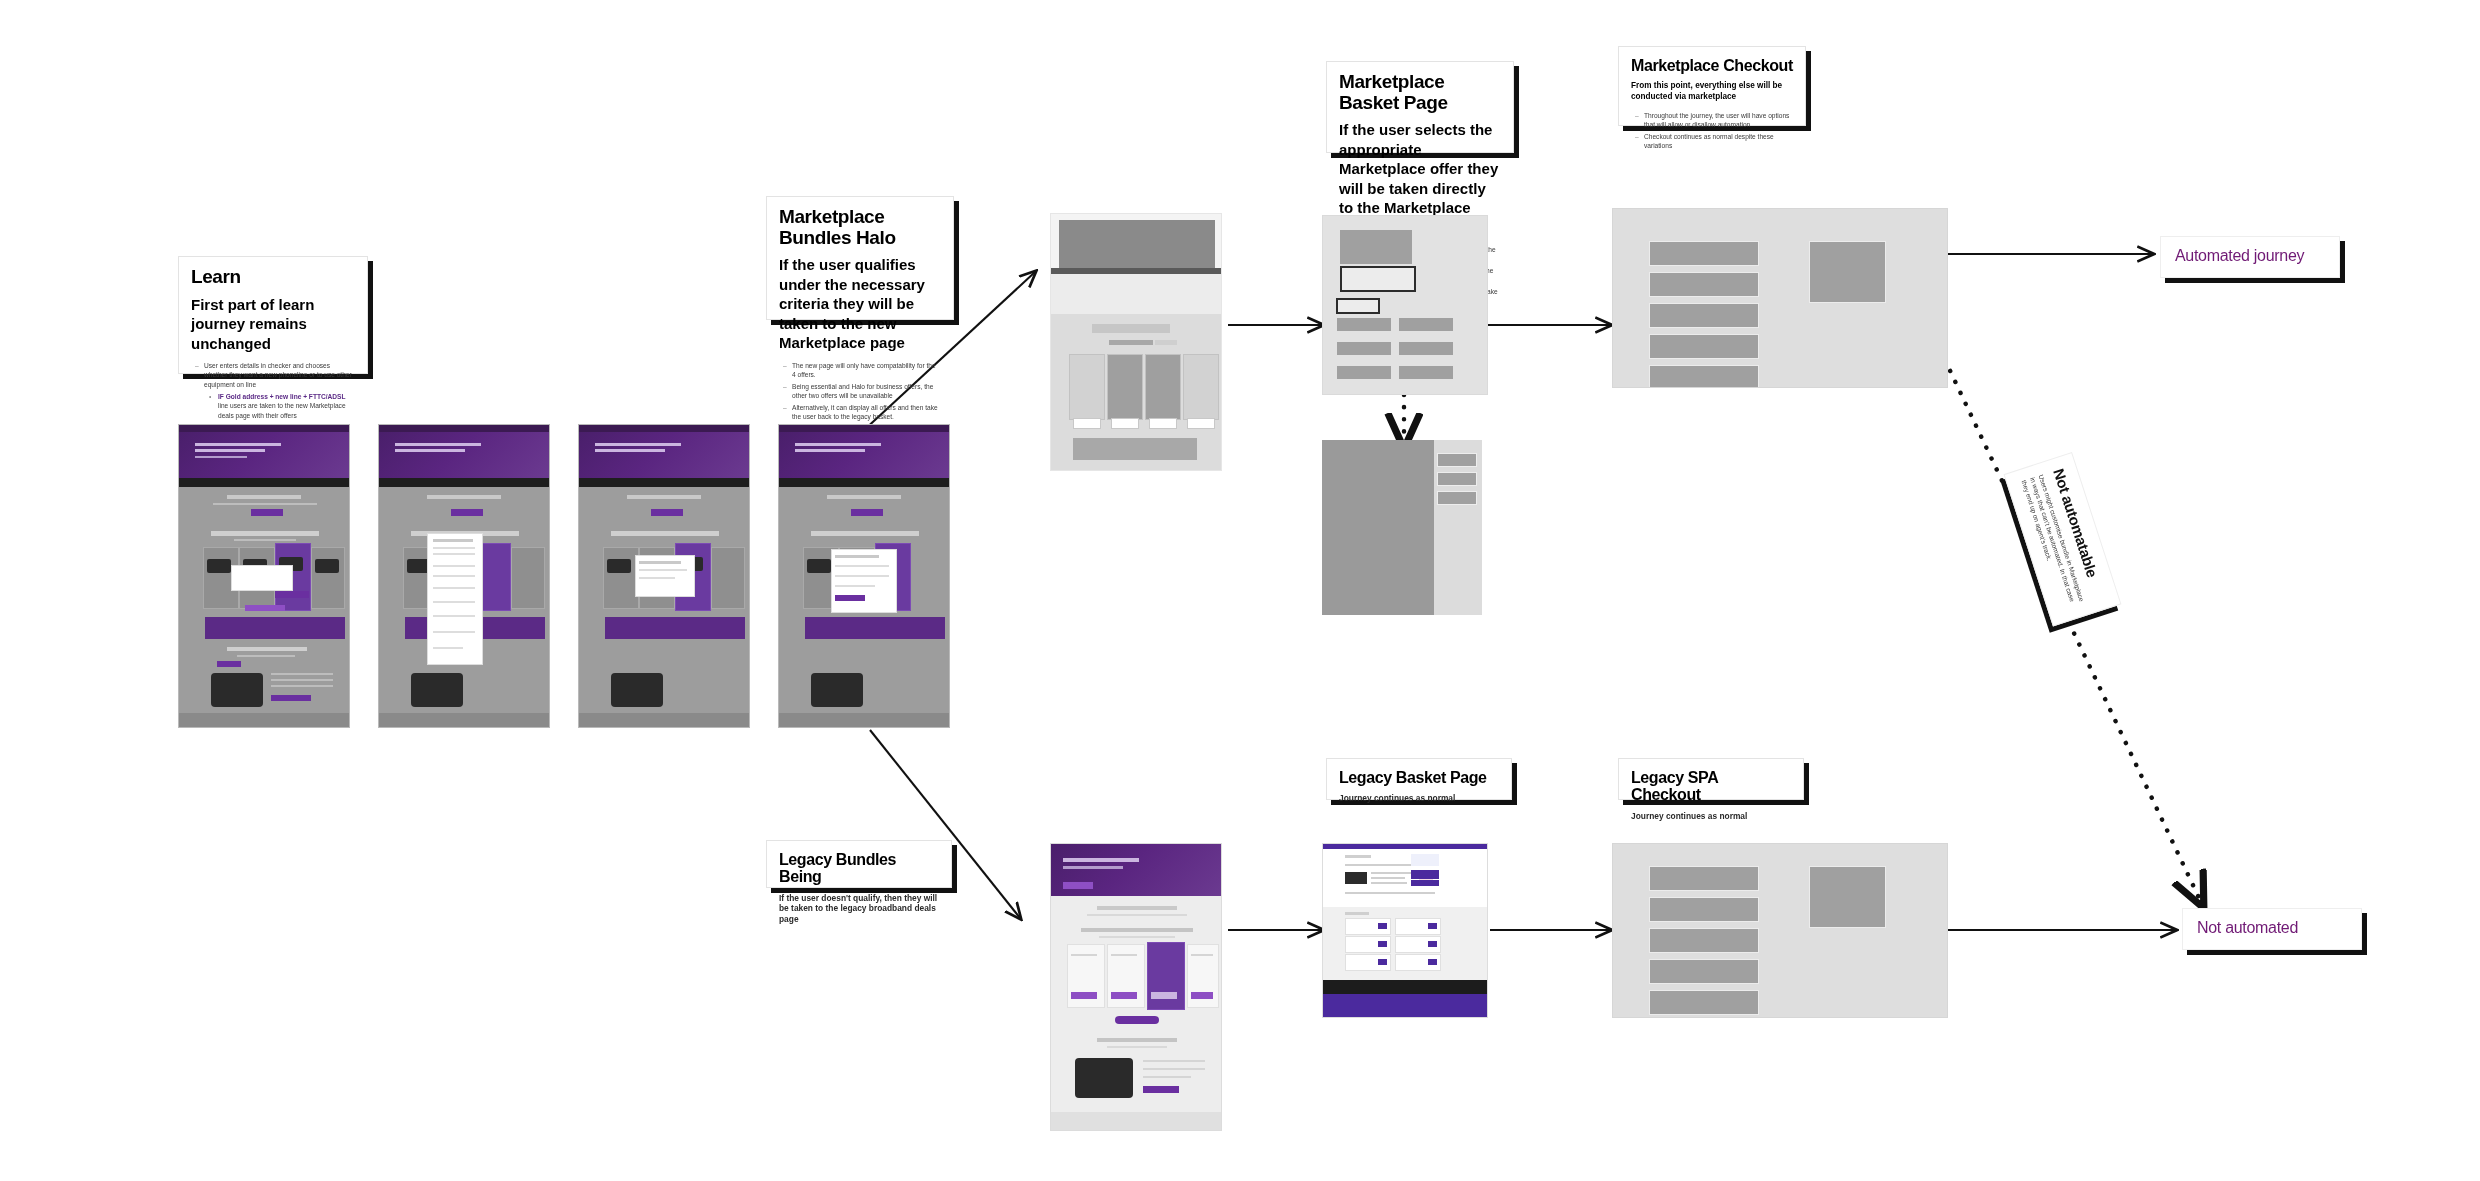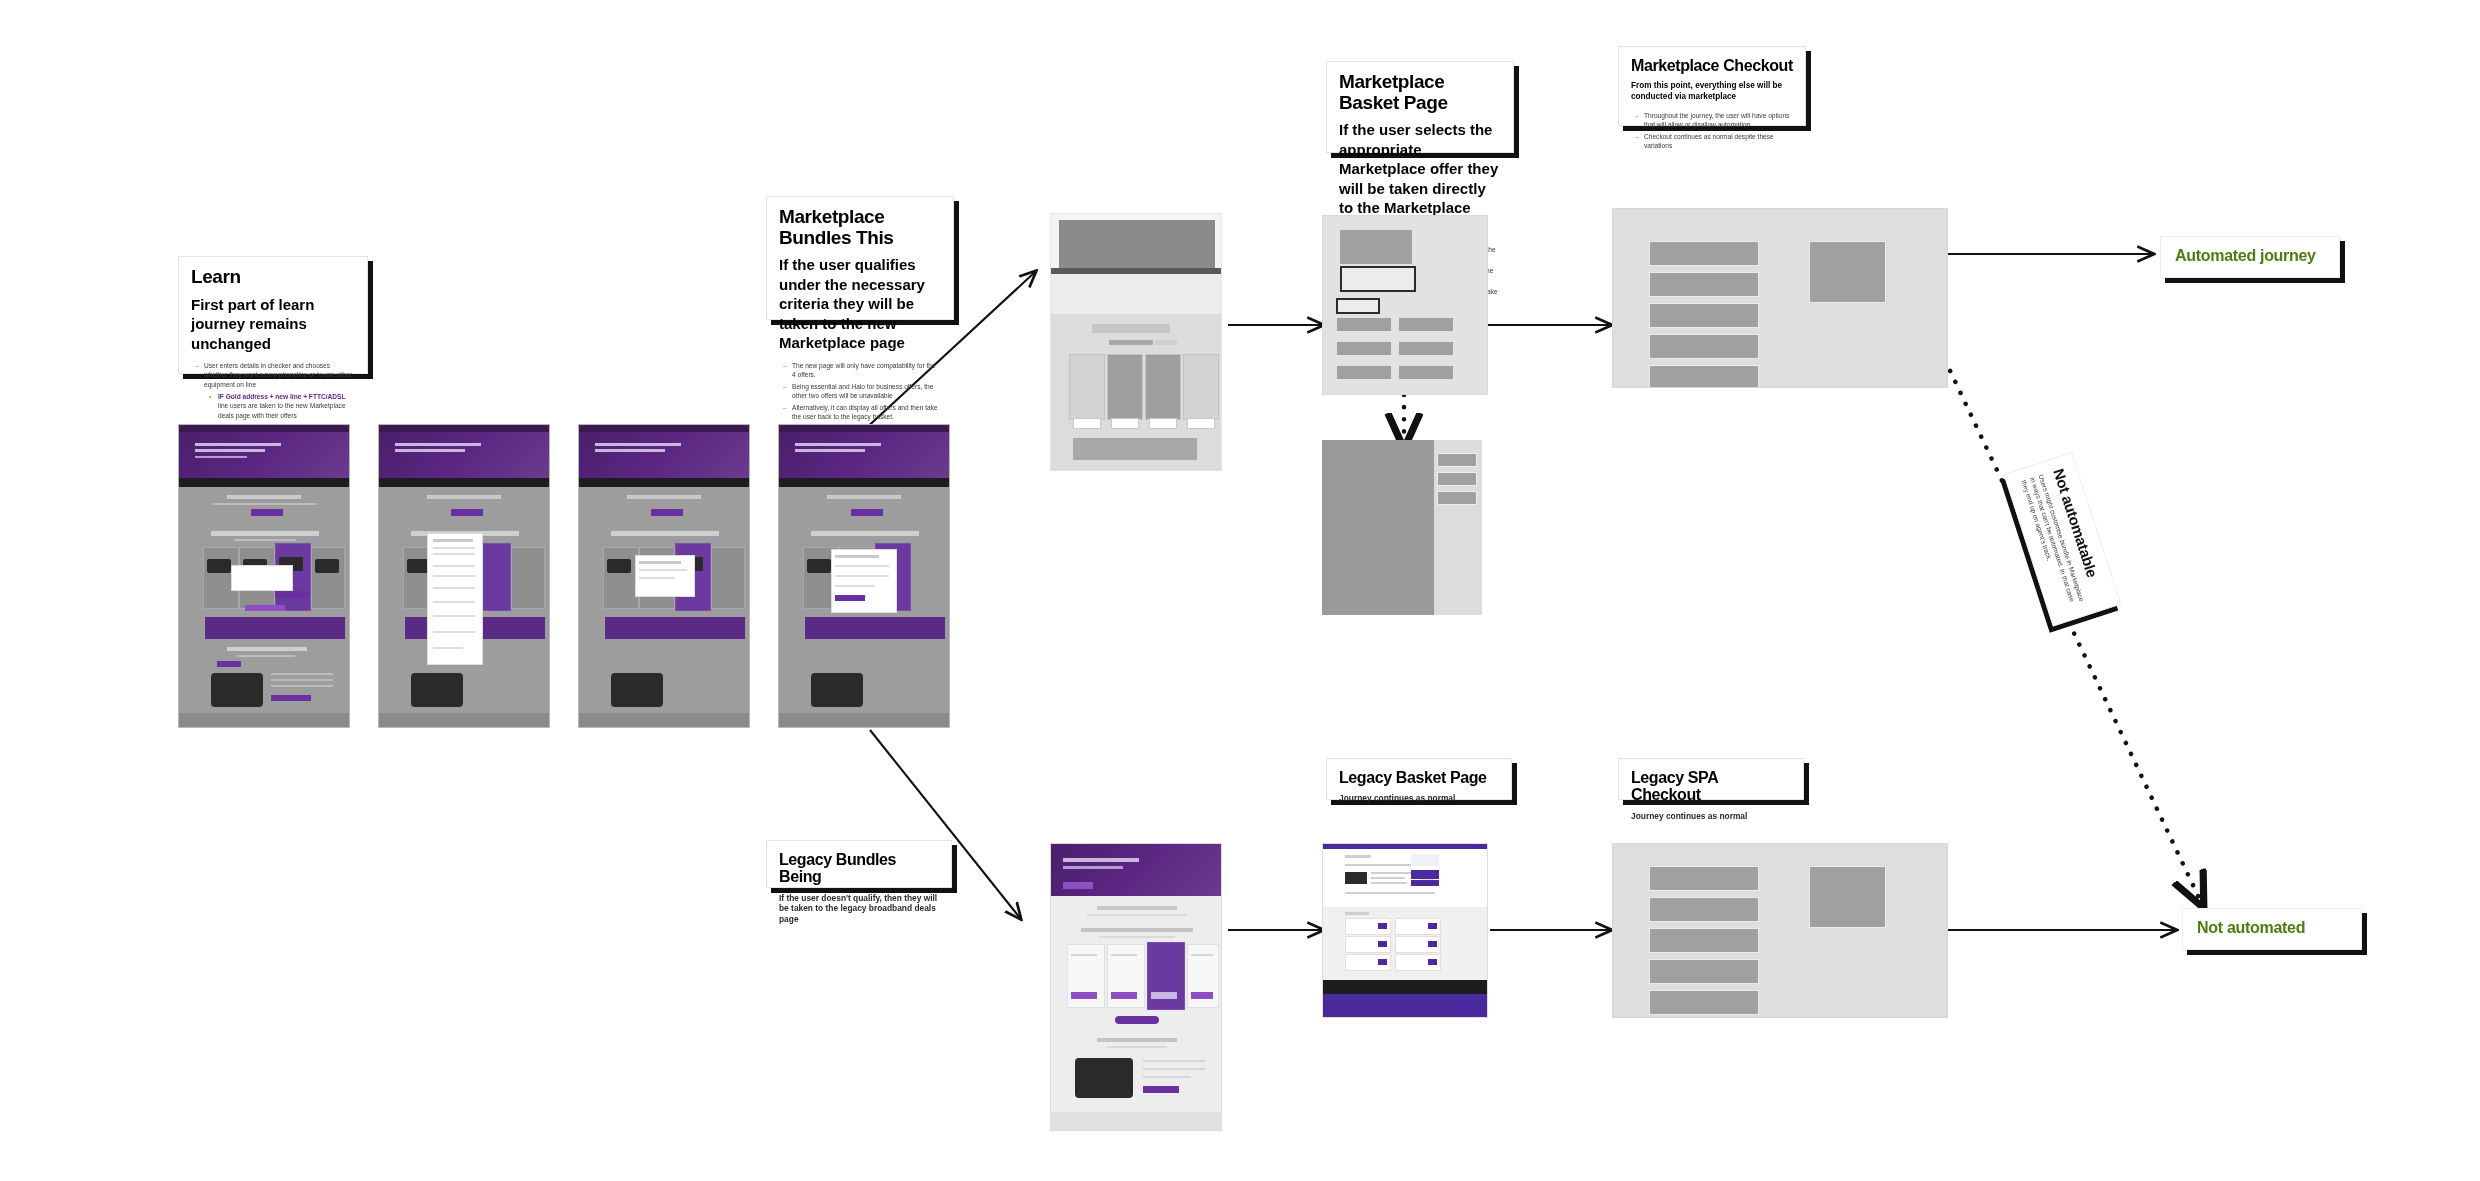--- a/index.html
+++ b/index.html
@@ -21,21 +21,21 @@
   .note .hl{color:#5b2a86;font-weight:700;}
   .note .bold{color:#111;font-weight:700;}
 
   .note.small h3{font-size:16px;}
   .note.tiny .lead{font-size:8.4px;font-weight:600;color:#2a2a2a;}
 
   
   .endlabel{position:absolute;background:#fff;border:1px solid #eee;
             box-shadow:5px 5px 0 0 #111;box-sizing:border-box;
             display:flex;align-items:flex-start;padding:10px 14px;}
-  .endlabel span{font-size:16px;font-weight:700;letter-spacing:-.3px;color:#4d7c0f;text-align:center;}
+  .endlabel span{font-size:16px;font-weight:400;letter-spacing:-.3px;color:#701a75;text-align:center;}
 
   
   .rotnote{position:absolute;background:#fff;border:1px solid #eee;
            box-shadow:5px 5px 0 0 #111;box-sizing:border-box;padding:9px 11px;
            transform-origin:top left;}
   .rotnote h3{margin:0 0 5px;font-size:15px;font-weight:700;letter-spacing:-.3px;}
   .rotnote p{margin:0;font-size:6.6px;line-height:1.4;color:#3a3a3a;}
 
   
   .wf{position:absolute;box-sizing:border-box;overflow:hidden;background:#e0e0e0;}
@@ -118,21 +118,21 @@
     <ul>
       <li>User enters details in checker and chooses whether they want a new phoneline or to use other equipment on line</li>
       <ul>
         <li><span class="hl">IF Gold address + new line + FTTC/ADSL</span><span> line users are taken to the new Marketplace deals page with their offers</span></li>
         <li><span class="bold">ELSE</span><span> users are presented bundles in the legacy deals page</span></li>
       </ul>
     </ul>
   </div>
 
   <div class="note" style="left:766px;top:196px;width:188px;height:124px;">
-    <h3>Marketplace Bundles This</h3>
+    <h3>Marketplace Bundles Halo</h3>
     <p class="lead">If the user qualifies under the necessary criteria they will be taken to the new Marketplace page</p>
     <ul>
       <li>The new page will only have compatability for the 4 offers.</li>
       <li>Being essential and Halo for business offers, the other two offers will be unavailable</li>
       <li>Alternatively, it can display all offers and then take the user back to the legacy basket.</li>
     </ul>
   </div>
 
   <div class="note" style="left:1326px;top:61px;width:188px;height:92px;">
     <h3>Marketplace Basket Page</h3>

